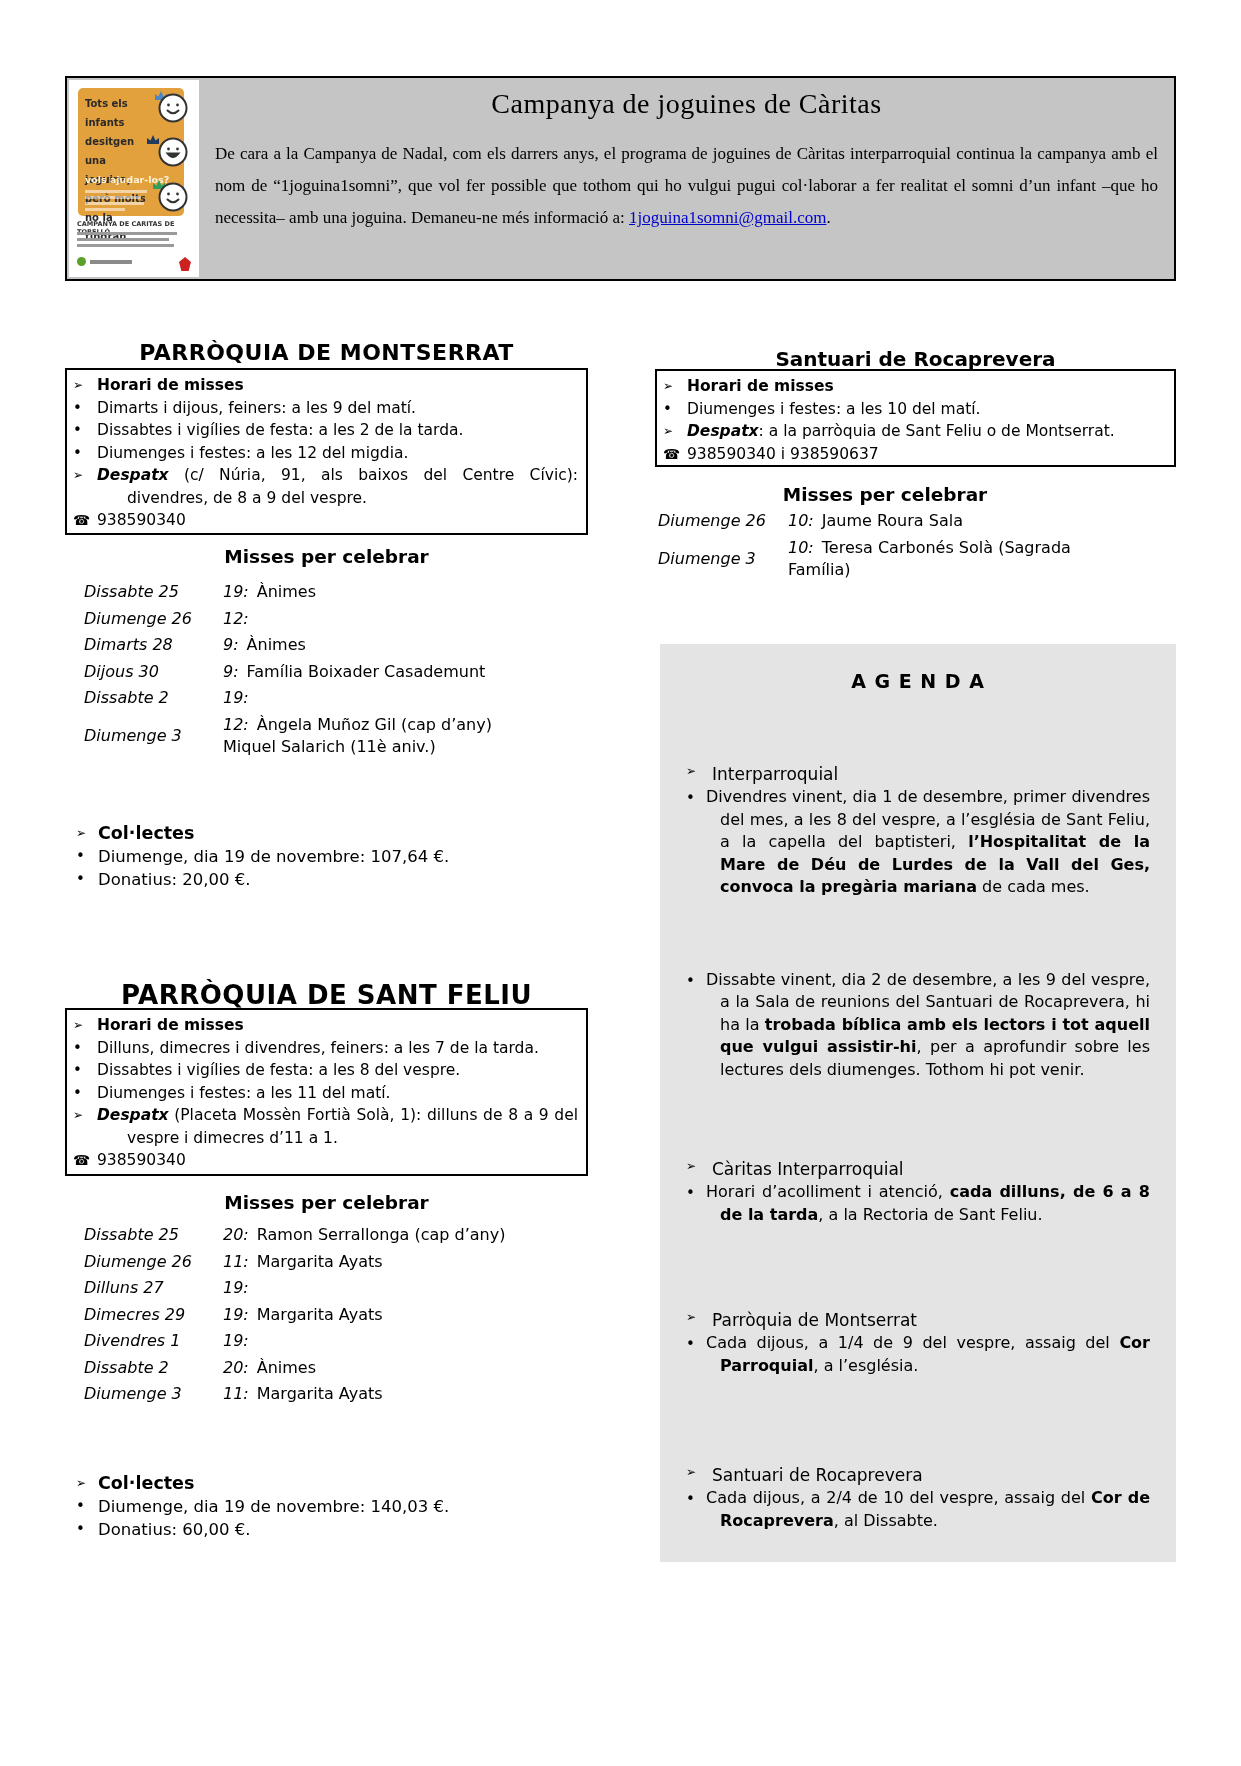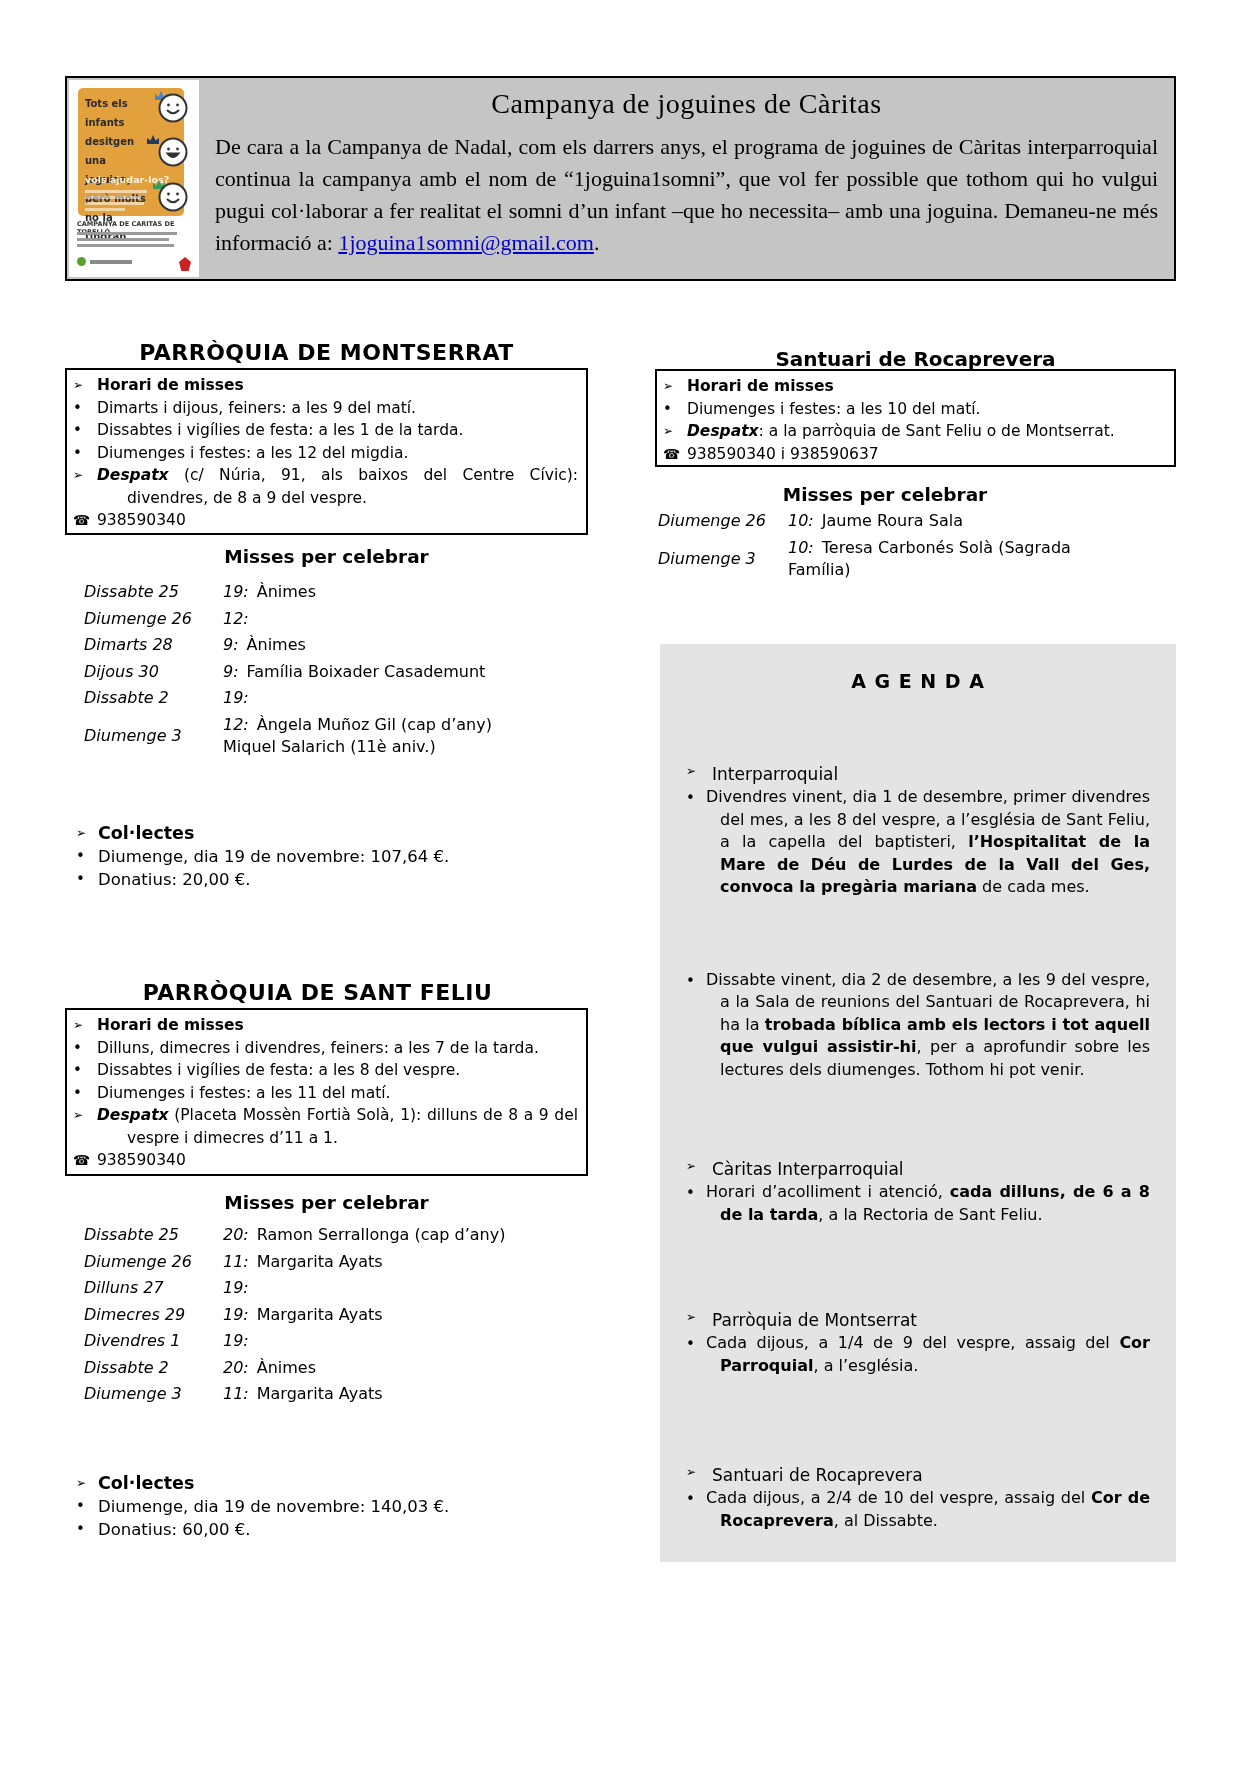--- a/index.html
+++ b/index.html
@@ -21,26 +21,26 @@
 .face{position:absolute;width:30px;height:30px}
 .crown{position:absolute;width:14px;height:9px}
 .p-camp{position:absolute;left:8px;top:140px;width:112px;font-size:6.5px;font-weight:bold;color:#333}
 .p-bar{position:absolute;left:8px;height:3px;background:#9a9a9a}
 .p-logo-green{position:absolute;left:8px;top:177px;width:9px;height:9px;border-radius:50%;background:#5aa02c}
 .p-logo-text{position:absolute;left:21px;top:180px;width:42px;height:4px;background:#8a8a8a}
 .p-caritas{position:absolute;right:8px;bottom:6px;width:12px;height:14px;background:#cc2222;
   clip-path:polygon(50% 0,100% 35%,80% 100%,20% 100%,0 35%)}
 .header-right{flex:1;padding:6px 16px 6px 14px}
 .h-title{text-align:center;font-family:"Liberation Serif","DejaVu Serif",serif;font-size:28px;margin-top:4px;letter-spacing:.5px}
-.h-body{font-family:"Liberation Serif","DejaVu Serif",serif;font-size:22px;line-height:32px;text-align:justify;margin-top:11px}
+.h-body{font-family:"Liberation Serif","DejaVu Serif",serif;font-size:17px;line-height:32px;text-align:justify;margin-top:18px}
 
 
 .sec-title{position:absolute;text-align:center;font-weight:bold}
 #t-mont{left:65px;top:340px;width:523px;font-size:22px;letter-spacing:.5px}
-#t-sf{left:56px;top:980px;width:523px;font-size:22px;letter-spacing:.5px}
+#t-sf{left:65px;top:980px;width:523px;font-size:26px;letter-spacing:.5px}
 #t-roca{left:655px;top:347px;width:521px;font-size:20px}
 .ibox{position:absolute;border:2px solid #000;padding:4px 8px 4px 6px;font-size:15.5px;line-height:22.5px;background:#fff}
 #box-mont{left:65px;top:368px;width:523px;height:167px}
 #box-sf{left:65px;top:1008px;width:523px;height:168px}
 #box-roca{left:655px;top:369px;width:521px;height:98px}
 .bline{display:flex;align-items:flex-start}
 .mk{flex:0 0 24px}
 .mk-arrow{font-size:12px}
 .mk-dot{font-size:15px}
 .mk-phone{font-size:14px}
@@ -160,21 +160,21 @@
     <div class="bline">
       <span class="mk mk-arrow">➢</span>
       <span class="bt"><span class="r-b">Horari de misses</span></span>
     </div>
     <div class="bline">
       <span class="mk mk-dot">•</span>
       <span class="bt"><span>Dimarts i dijous, feiners: a les 9 del matí.</span></span>
     </div>
     <div class="bline">
       <span class="mk mk-dot">•</span>
-      <span class="bt"><span>Dissabtes i vigílies de festa: a les 1 de la tarda.</span></span>
+      <span class="bt"><span>Dissabtes i vigílies de festa: a les 2 de la tarda.</span></span>
     </div>
     <div class="bline">
       <span class="mk mk-dot">•</span>
       <span class="bt"><span>Diumenges i festes: a les 12 del migdia.</span></span>
     </div>
     <div class="bline">
       <span class="mk mk-arrow">➢</span>
       <span class="bt hang"><span class="r-b r-i">Despatx</span><span> (c/ Núria, 91, als baixos del Centre Cívic): divendres, de 8 a 9 del vespre.</span></span>
     </div>
     <div class="bline">

